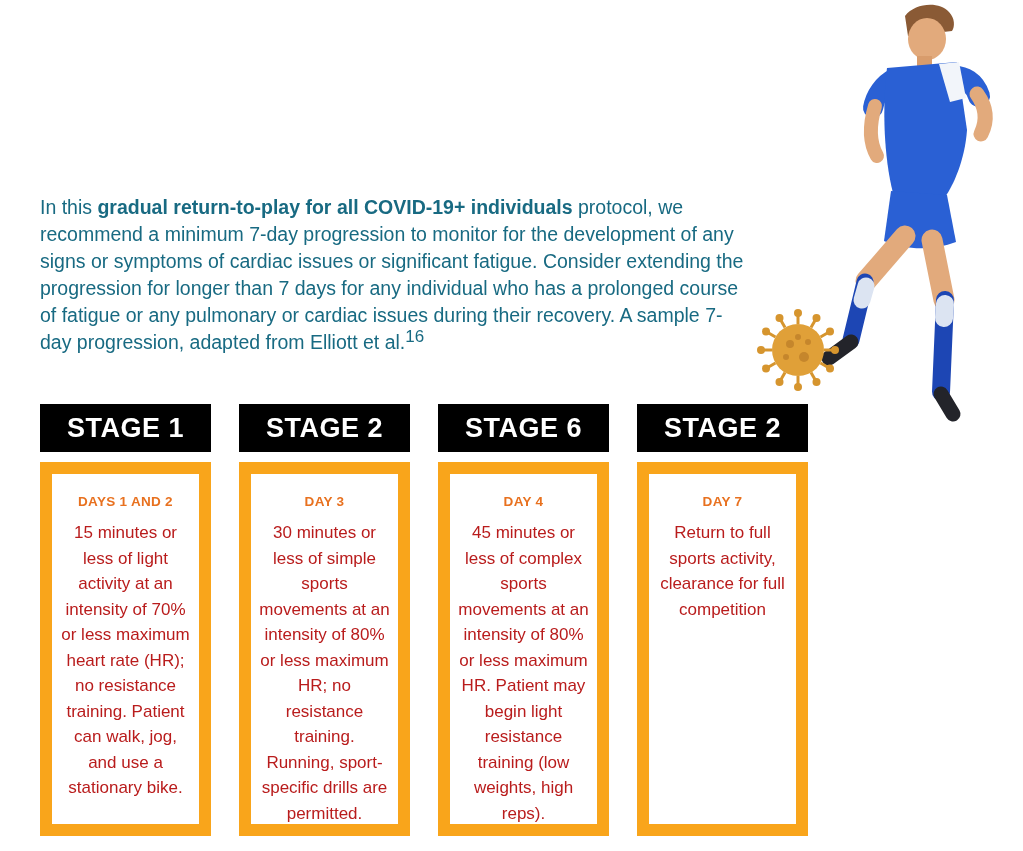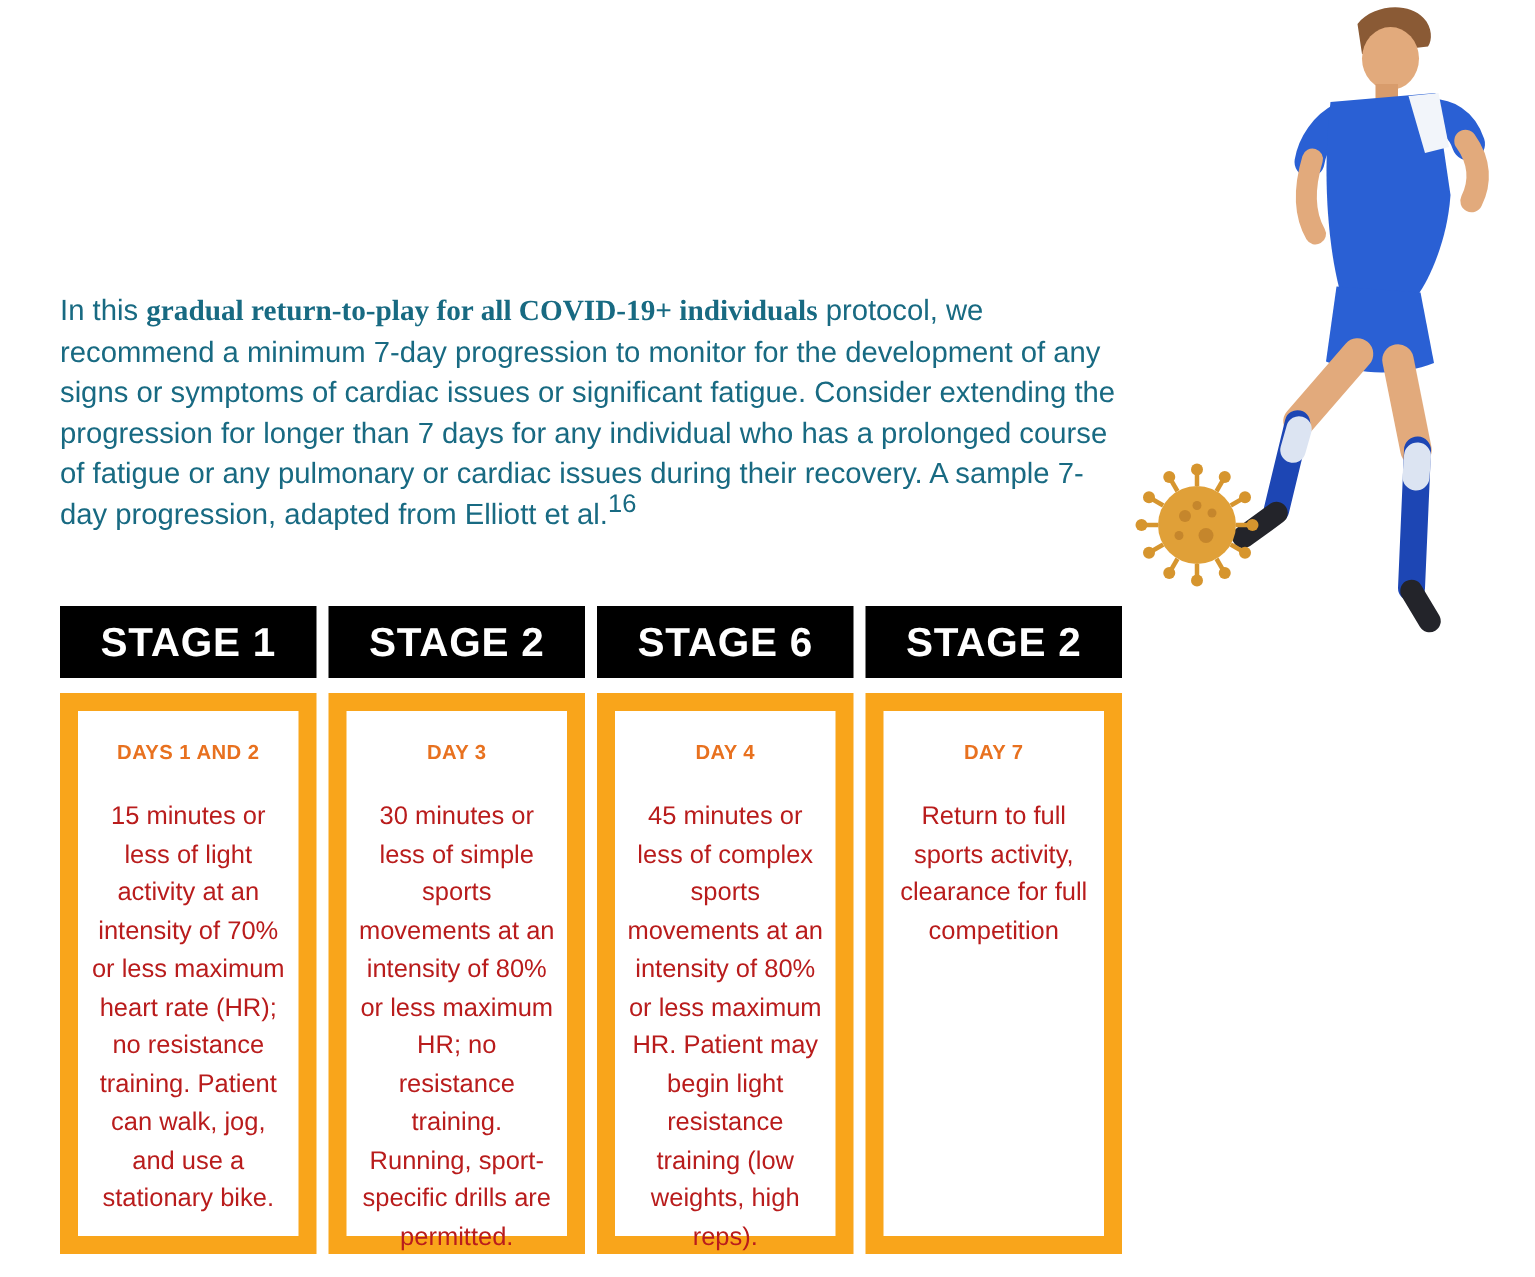--- a/index.html
+++ b/index.html
@@ -6,42 +6,42 @@
   html,body { background:#ffffff; font-family:"Liberation Sans", sans-serif; }
   .page {
     position:relative; width:1023px; height:851px;
     background:#ffffff; overflow:hidden;
   }
   .intro {
     position:absolute; left:40px; top:194px; width:706px;
     font-size:19.5px; line-height:1.38;
     color:var(--teal, #186a82);
   }
-  .intro b { font-weight:700;font-family:Liberation Serif, serif; }
+  .intro b { font-weight:700; }
   .intro sup { font-size:17px; line-height:0; }
   .stages {
     position:absolute; left:40px; top:404px; width:945px;
     display:grid; grid-template-columns:171px 171px 171px 171px 1fr;
-    column-gap:8px;
+    column-gap:28px;
   }
   .stage-col { display:flex; flex-direction:column; }
   .stage-header {
     background:var(--black, #000000); color:#ffffff;
     height:48px; display:flex; align-items:center; justify-content:center;
     font-weight:700; font-size:27px; letter-spacing:0.5px;
   }
   .stage-card {
     margin-top:10px; height:374px;
     border:12px solid var(--yellow, #f9a51b);
     background:#ffffff; text-align:center;
     padding:20px 8px 10px;
   }
   .day-label {
     color:var(--orange, #e8711f); font-weight:700;
-    font-size:13.5px; letter-spacing:0.3px; margin-bottom:22px;
+    font-size:13.5px; letter-spacing:0.3px; margin-bottom:11px;
   }
   .stage-body {
     font-size:17px; line-height:1.5; color:#b91c1c;
   }
   .player { position:absolute; right:0; top:0; width:258px; height:432px; }
   .virus  { position:absolute; left:752px; top:306px; width:92px; height:88px; }
 </style>
 </head>
 <body>
 

